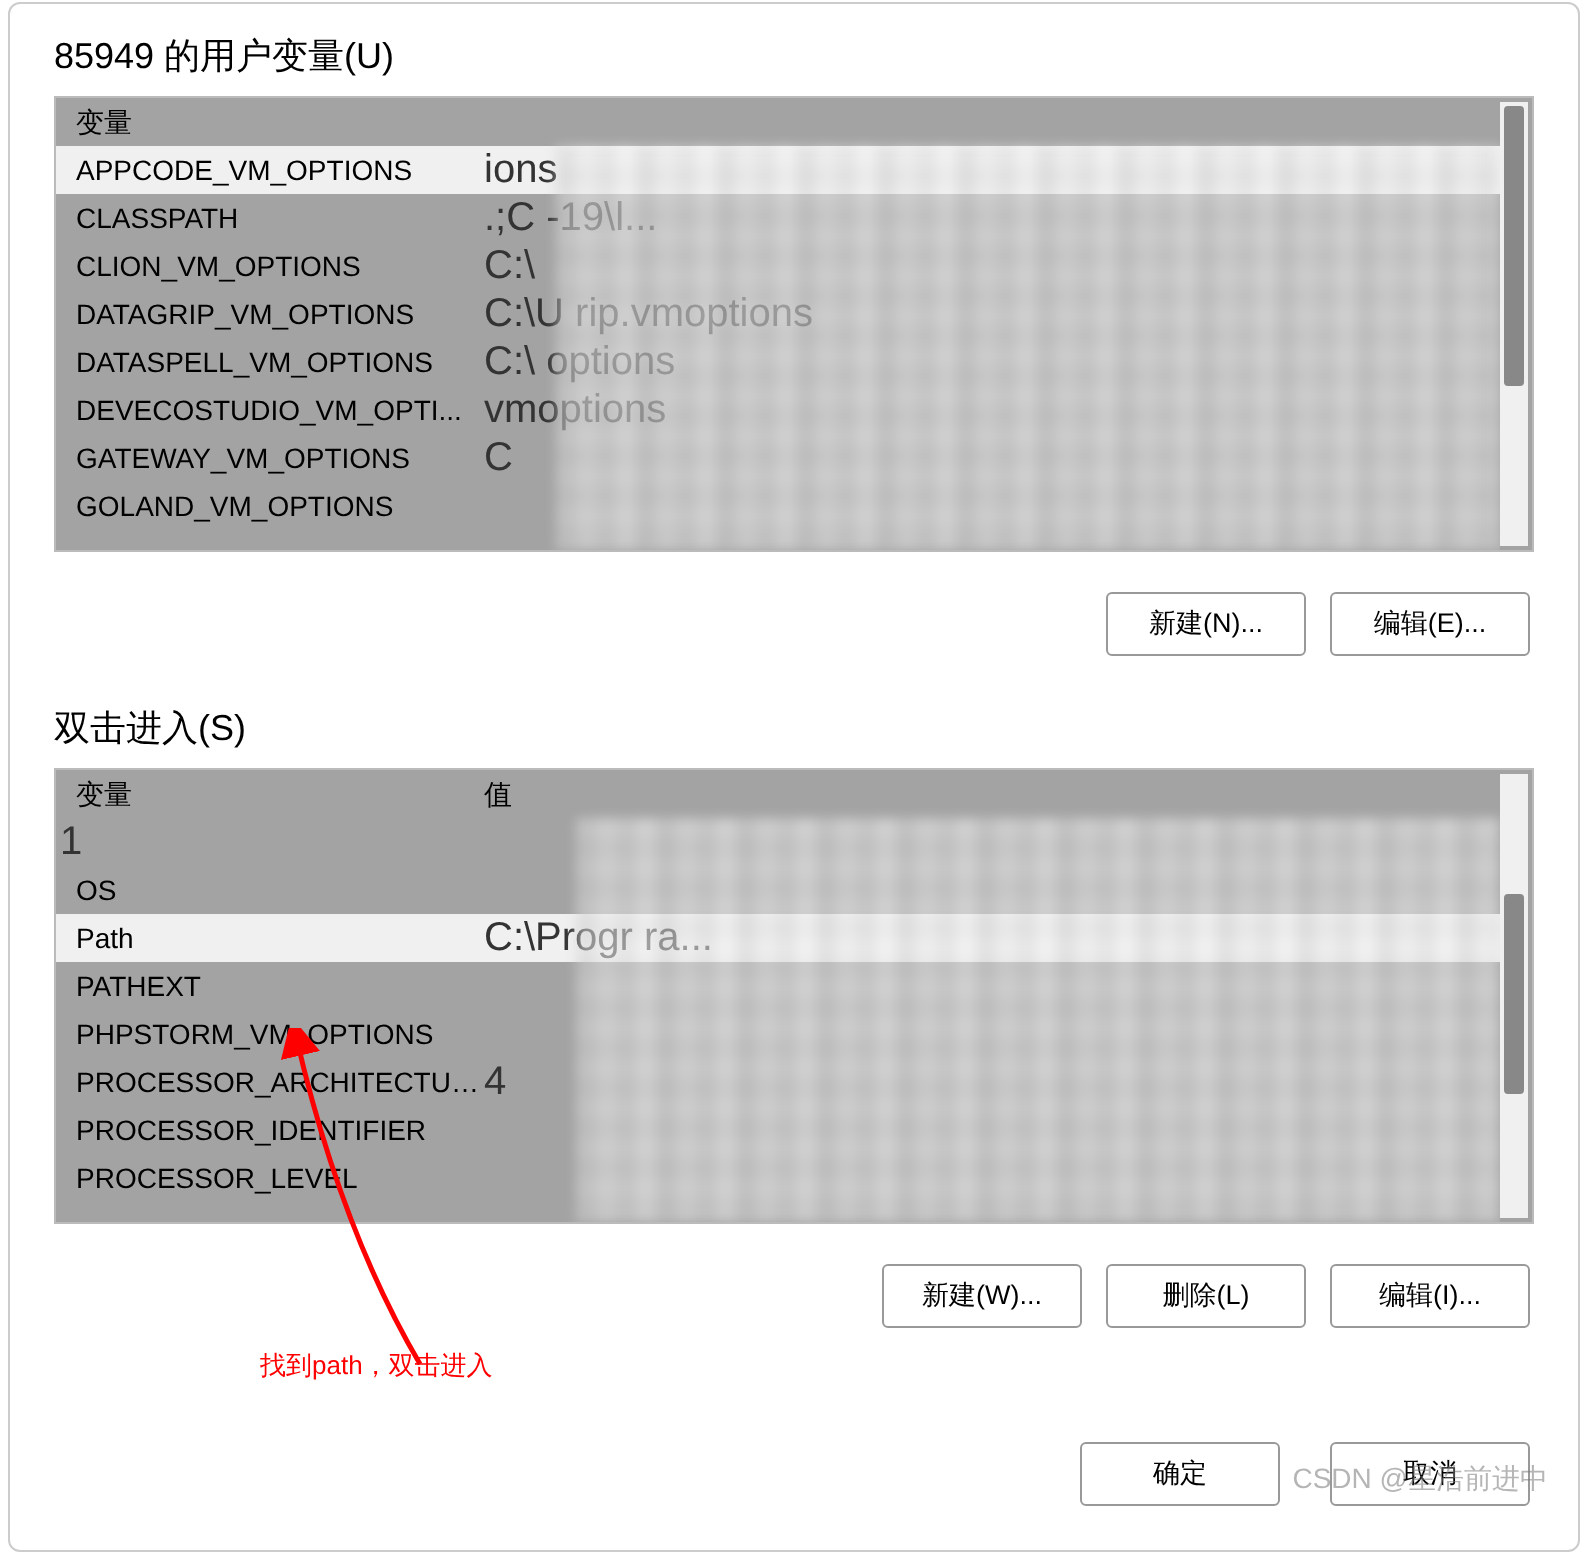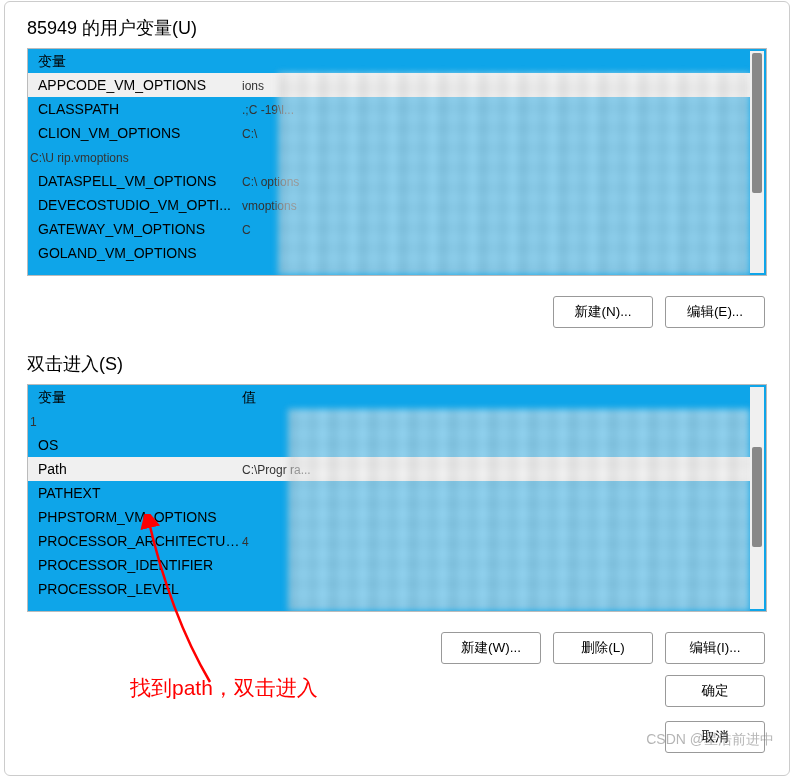--- a/index.html
+++ b/index.html
@@ -43,21 +43,21 @@
       margin: 14px 22px 6px 22px;
     }
     .section-label {
       font-size: 18px;
       margin-bottom: 8px;
     }
     .listbox {
       border: 1px solid #bbb;
       height: 228px;
       position: relative;
-      background: #0ea5e9;
+      background: #a3a3a3;
       display: flex;
     }
     .list-content {
       flex: 1;
       overflow: hidden;
       position: relative;
     }
     .list-header, .list-row {
       display: flex;
       height: 24px;
@@ -95,57 +95,56 @@
       font-size: 13.5px;
       font-family: inherit;
       cursor: pointer;
       padding: 0 10px;
     }
     .dialog-buttons {
       position: absolute;
       bottom: 22px;
       right: 24px;
       display: flex;
-      gap: 14px;
-      flex-direction: column;
+      gap: 25px;
     }
     .mosaic {
       position: absolute;
       top: 0; bottom: 0; left: 0; right: 0;
       background-image:
         linear-gradient(90deg, rgba(200,200,200,0.35) 0 10px, rgba(230,230,230,0.35) 10px 20px, rgba(210,210,210,0.35) 20px 30px, rgba(240,240,240,0.35) 30px 40px),
         linear-gradient(0deg, rgba(220,220,220,0.35) 0 10px, rgba(240,240,240,0.35) 10px 20px);
       background-size: 40px 40px, 40px 20px;
       filter: blur(3px);
     }
     .annotation {
       position: absolute;
       left: 130px;
       top: 674px;
       color: #ff0000;
-      font-size: 21px;
+      font-size: 13px;
       pointer-events: none;
     }
     .arrow {
       position: absolute;
       left: 140px;
       top: 514px;
       width: 90px;
       height: 170px;
       pointer-events: none;
     }
     .watermark {
       position: absolute;
       right: 20px;
       bottom: 28px;
       color: rgba(120,120,120,0.55);
       font-size: 14px;
       pointer-events: none;
     }
-    .val-hint { color: #333; font-size: 12px; }
+    .val-hint { color: #333; font-size: 20px; }
   </style>
 </head>
 <body>
 
 <div class="dialog">
 
   <div class="section">
     <div class="section-label">85949 的用户变量(U)</div>
     <div class="listbox">
       <div class="list-content">
@@ -160,20 +159,21 @@
             </div>
             <div class="list-row">
               <div class="col-var">CLASSPATH</div>
               <div class="col-val"><span class="val-hint">.;C                                                                       -19\l...</span></div>
             </div>
             <div class="list-row">
               <div class="col-var">CLION_VM_OPTIONS</div>
               <div class="col-val"><span class="val-hint">C:\</span></div>
             </div>
             <div class="list-row">
+              <div class="col-var">DATAGRIP_VM_OPTIONS</div>
               <div class="col-val"><span class="val-hint">C:\U                                              rip.vmoptions</span></div>
             </div>
             <div class="list-row">
               <div class="col-var">DATASPELL_VM_OPTIONS</div>
               <div class="col-val"><span class="val-hint">C:\                                                       options</span></div>
             </div>
             <div class="list-row">
               <div class="col-var">DEVECOSTUDIO_VM_OPTI...</div>
               <div class="col-val"><span class="val-hint">                                                        vmoptions</span></div>
             </div>

